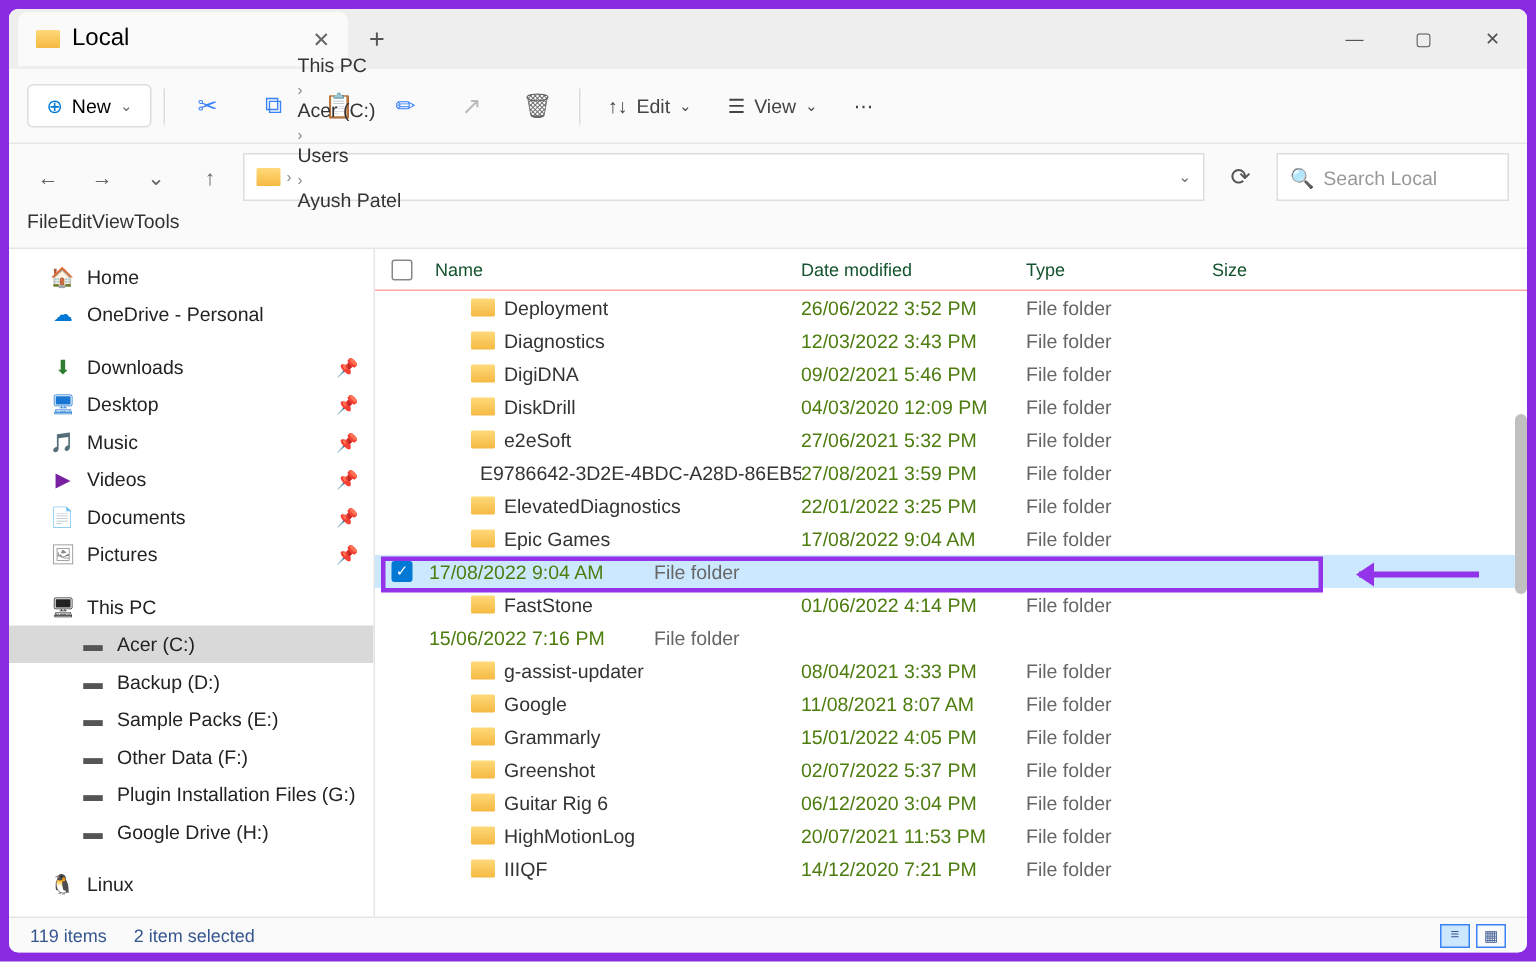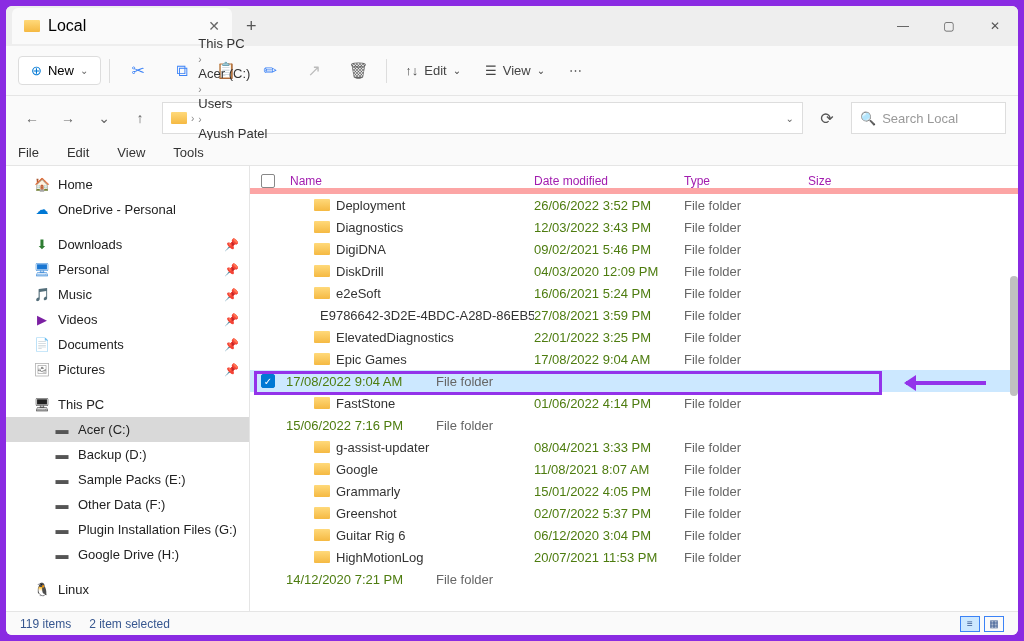--- a/index.html
+++ b/index.html
@@ -16,31 +16,31 @@
 .tool-icon { width: 40px; height: 36px; display: flex; align-items: center; justify-content: center; color: #3b82f6; font-size: 16px; }
 .tool-sep { width: 1px; height: 24px; background: #ddd; margin: 0 4px; }
 .tool-txt { display: flex; align-items: center; gap: 6px; padding: 6px 10px; font-size: 13px; color: #444; }
 .navbar { height: 44px; display: flex; align-items: center; padding: 0 12px; gap: 8px; background: #fafafa; }
 .nav-icon { width: 28px; height: 28px; display: flex; align-items: center; justify-content: center; color: #666; font-size: 14px; }
 .breadcrumb { flex: 1; height: 32px; border: 1px solid #ddd; background: #fff; display: flex; align-items: center; padding: 0 8px; gap: 4px; font-size: 13px; color: #333; }
 .crumb { display: flex; align-items: center; gap: 2px; }
 .crumb-sep { color: #888; font-size: 10px; }
 .refresh { width: 32px; display: flex; align-items: center; justify-content: center; color: #555; }
 .search { width: 155px; height: 32px; border: 1px solid #ddd; background: #fff; display: flex; align-items: center; padding: 0 8px; gap: 6px; font-size: 13px; color: #999; }
-.menubar { height: 26px; display: flex; align-items: center; gap: 28px; padding: 0 12px; font-size: 13px; color: #333; border-bottom: 1px solid #e5e5e5; background: #fafafa; }
+.menubar { height: 26px; display: flex; align-items: flex-start; gap: 0; padding: 0 12px; font-size: 13px; color: #333; border-bottom: 1px solid #e5e5e5; background: #fafafa; }
 .body { flex: 1; display: flex; overflow: hidden; background: #fff; }
 .sidebar { width: 244px; border-right: 1px solid #e5e5e5; overflow-y: auto; padding: 6px 0; }
 .side-item { height: 25px; display: flex; align-items: center; padding: 0 10px 0 28px; font-size: 13px; color: #222; gap: 8px; position: relative; }
 .side-item.indent { padding-left: 48px; }
 .side-item.sel { background: #d9d9d9; }
 .side-item .pin { position: absolute; right: 10px; color: #888; font-size: 12px; }
 .side-sep { height: 10px; }
 .side-icon { width: 16px; height: 16px; display: inline-flex; align-items: center; justify-content: center; font-size: 13px; }
 .content { flex: 1; display: flex; flex-direction: column; position: relative; }
-.cols { height: 28px; display: flex; align-items: flex-end; border-bottom: 6px solid #fca5a5; font-size: 12px; color: #a21caf; }
+.cols { height: 28px; display: flex; align-items: center; border-bottom: 1px solid #fca5a5; font-size: 12px; color: #14532d; }
 .col-check { width: 36px; display: flex; justify-content: center; }
 .col-name { width: 248px; padding-left: 4px; }
 .col-date { width: 150px; }
 .col-type { width: 124px; }
 .col-size { flex: 1; }
 .filelist { flex: 1; overflow-y: auto; }
 .row { height: 22px; display: flex; align-items: center; font-size: 13px; color: #333; }
 .row.sel { background: #cce8ff; }
 .row .c-check { width: 36px; display: flex; justify-content: center; }
 .row .c-name { width: 248px; display: flex; align-items: center; gap: 6px; overflow: hidden; white-space: nowrap; padding-left: 28px; }
@@ -139,21 +139,21 @@
           <span>OneDrive - Personal</span>
         </div>
         <div class="side-sep"></div>
         <div class="side-item">
           <span class="side-icon" style="color:#2e7d32">⬇</span>
           <span>Downloads</span>
           <span class="pin">📌</span>
         </div>
         <div class="side-item">
           <span class="side-icon" style="color:#1976d2">🖥</span>
-          <span>Personal</span>
+          <span>Desktop</span>
           <span class="pin">📌</span>
         </div>
         <div class="side-item">
           <span class="side-icon" style="color:#d32f2f">🎵</span>
           <span>Music</span>
           <span class="pin">📌</span>
         </div>
         <div class="side-item">
           <span class="side-icon" style="color:#7b1fa2">▶</span>
           <span>Videos</span>
@@ -254,21 +254,21 @@
     <div class="c-date">04/03/2020 12:09 PM</div>
     <div class="c-type">File folder</div>
     <div class="c-size"></div>
   </div>
           <div class="row ">
     <div class="c-check"></div>
     <div class="c-name">
               <span class="folder-icon"></span>
               <span>e2eSoft</span>
             </div>
-    <div class="c-date">16/06/2021 5:24 PM</div>
+    <div class="c-date">27/06/2021 5:32 PM</div>
     <div class="c-type">File folder</div>
     <div class="c-size"></div>
   </div>
           <div class="row ">
     <div class="c-check"></div>
     <div class="c-name">
               <span class="folder-icon"></span>
               <span>E9786642-3D2E-4BDC-A28D-86EB59...</span>
             </div>
     <div class="c-date">27/08/2021 3:59 PM</div>
@@ -374,20 +374,24 @@
     <div class="c-name">
               <span class="folder-icon"></span>
               <span>HighMotionLog</span>
             </div>
     <div class="c-date">20/07/2021 11:53 PM</div>
     <div class="c-type">File folder</div>
     <div class="c-size"></div>
   </div>
           <div class="row ">
     <div class="c-check"></div>
+    <div class="c-name">
+              <span class="folder-icon"></span>
+              <span>IIIQF</span>
+            </div>
     <div class="c-date">14/12/2020 7:21 PM</div>
     <div class="c-type">File folder</div>
     <div class="c-size"></div>
   </div>
         </div>
       <div class="highlight-box" style="top:205px;left:4px;width:628px;height:24px"></div>
       <div class="arrow" style="top:215px;left:656px"></div>
       <div class="scrollbar"></div>
     </div>
   </div>

